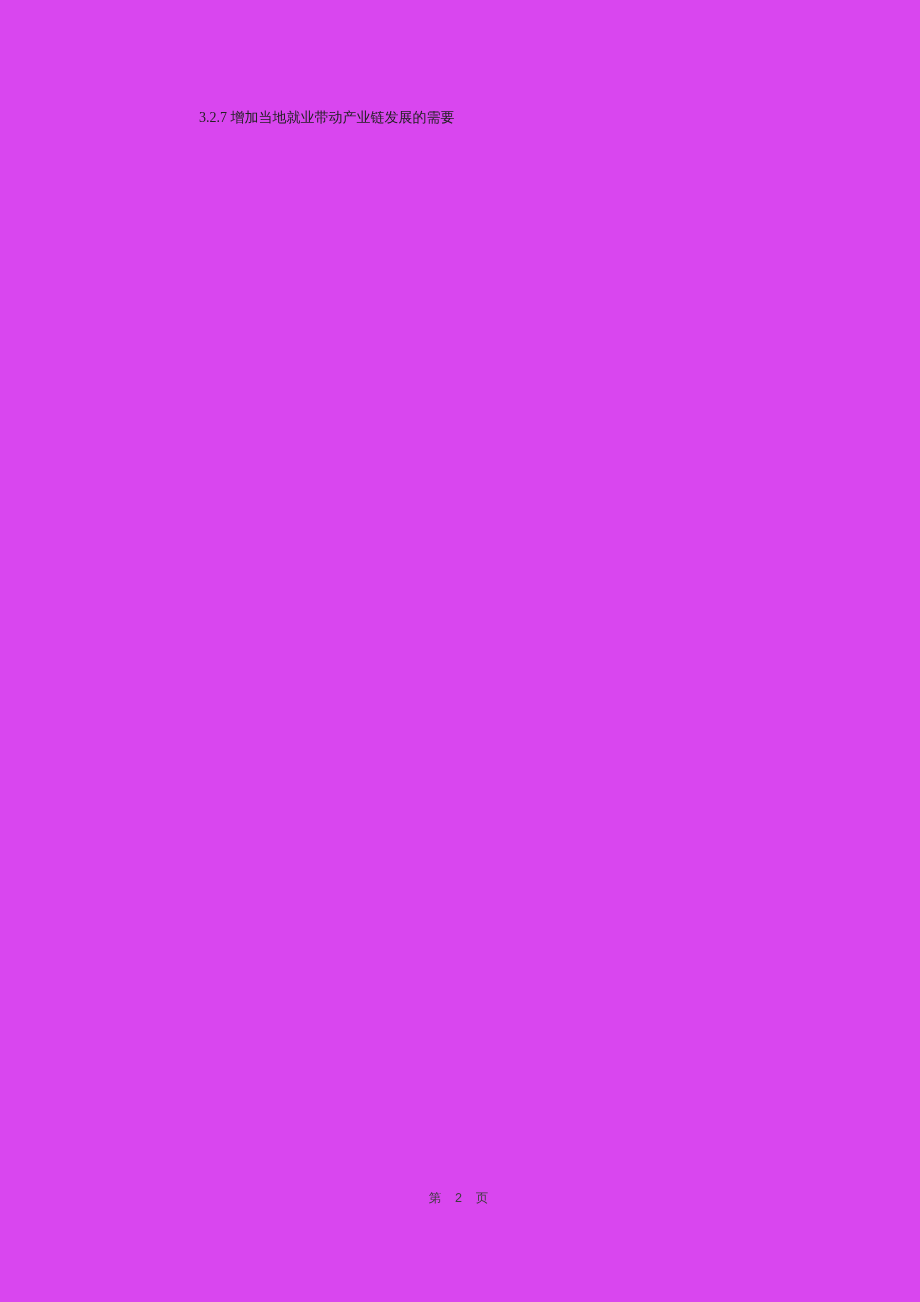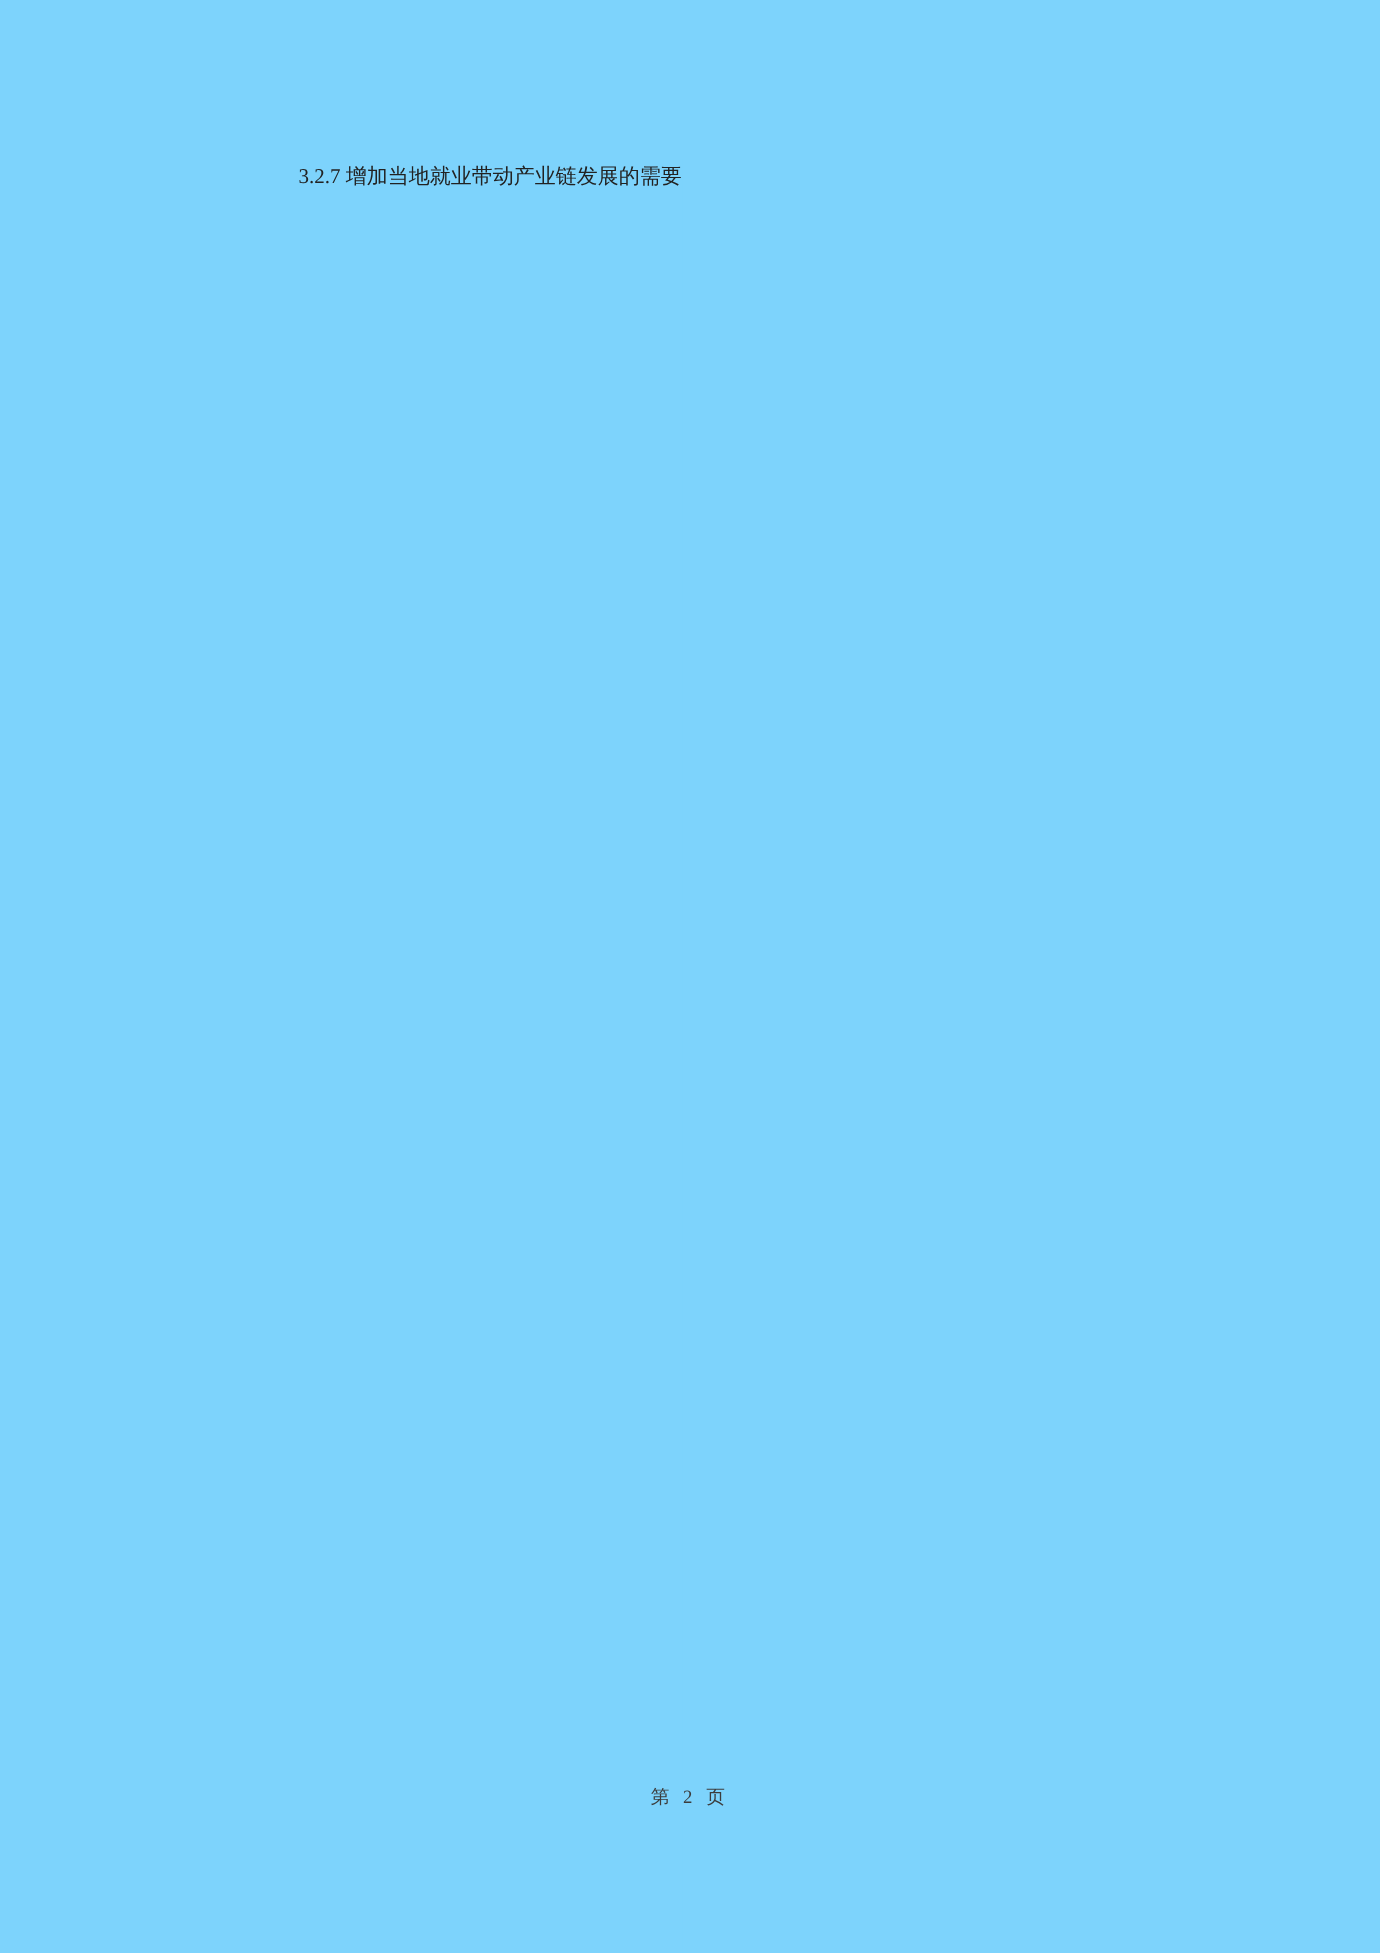--- a/index.html
+++ b/index.html
@@ -1,19 +1,19 @@
 <!DOCTYPE html>
 <html lang="zh"><head>
 <meta charset="utf-8">
 <style>
   html,body{margin:0;padding:0;background:#ffffff;}
   .page{
     position:relative;
     width:920px;height:1302px;
-    background:#7dd3fc;
+    background:#d946ef;
     overflow:hidden;
     font-family:"Liberation Serif","DejaVu Serif",serif;
     color:#1b1b1b;
   }
   .toc{
     position:absolute;
     left:136px;top:106px;
     width:646px;
   }
   .row{
@@ -48,20 +48,21 @@
   .lvl-l3 .page{font-size:13.5px;}
   
   .footer{
     position:absolute;
     left:0;top:1190px;
     width:100%;
     text-align:center;
     font-size:12.5px;
     letter-spacing:3px;
     color:#3c3c3c;
+    font-family:Liberation Mono, monospace;
   }
 </style>
 </head>
 <body>
 
 <div class="page">
 
   <div class="toc">
       <div class="row lvl-l3">
       <span class="label">3.2.7 增加当地就业带动产业链发展的需要</span>

